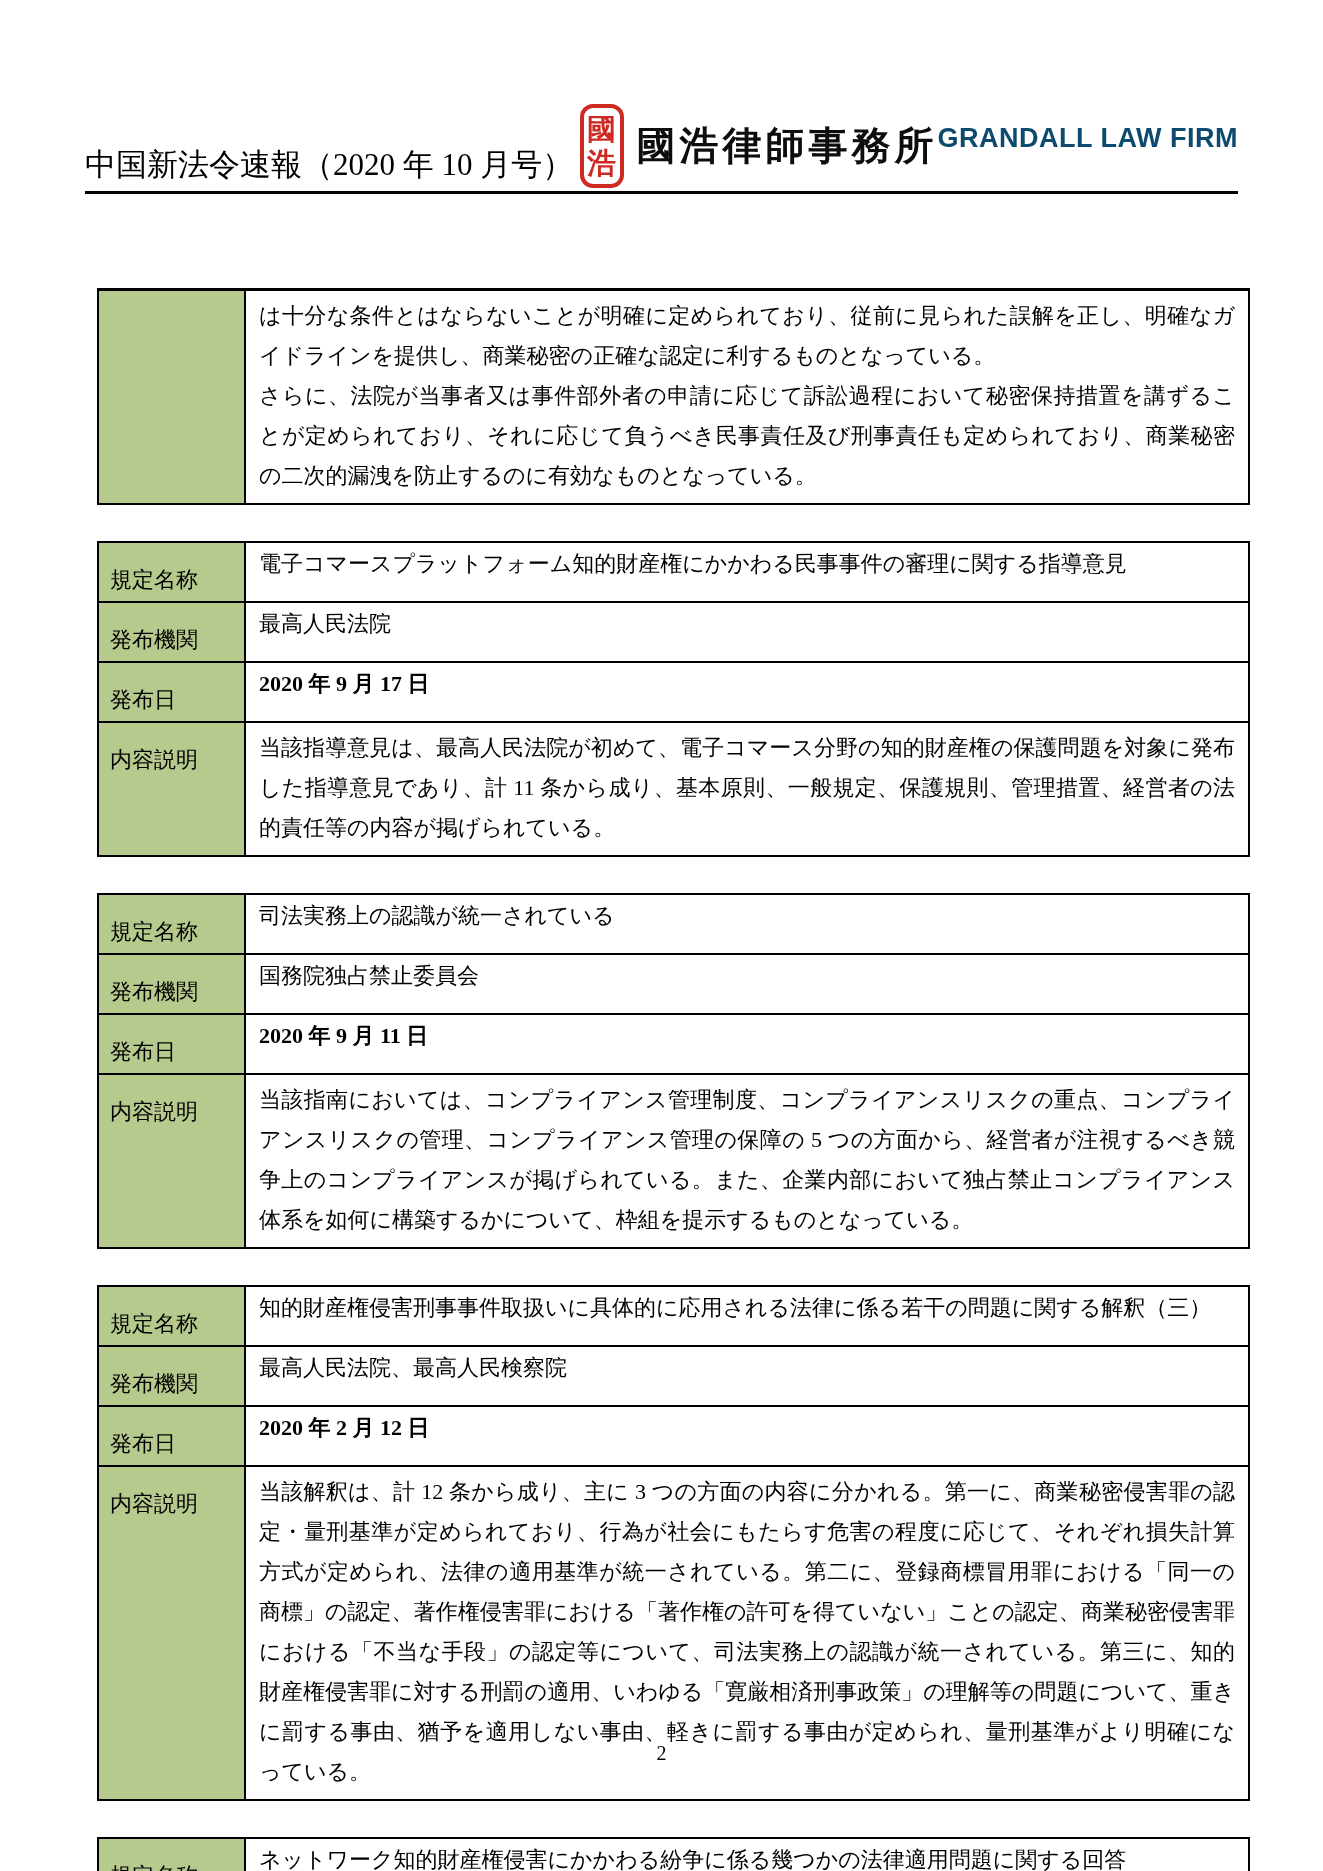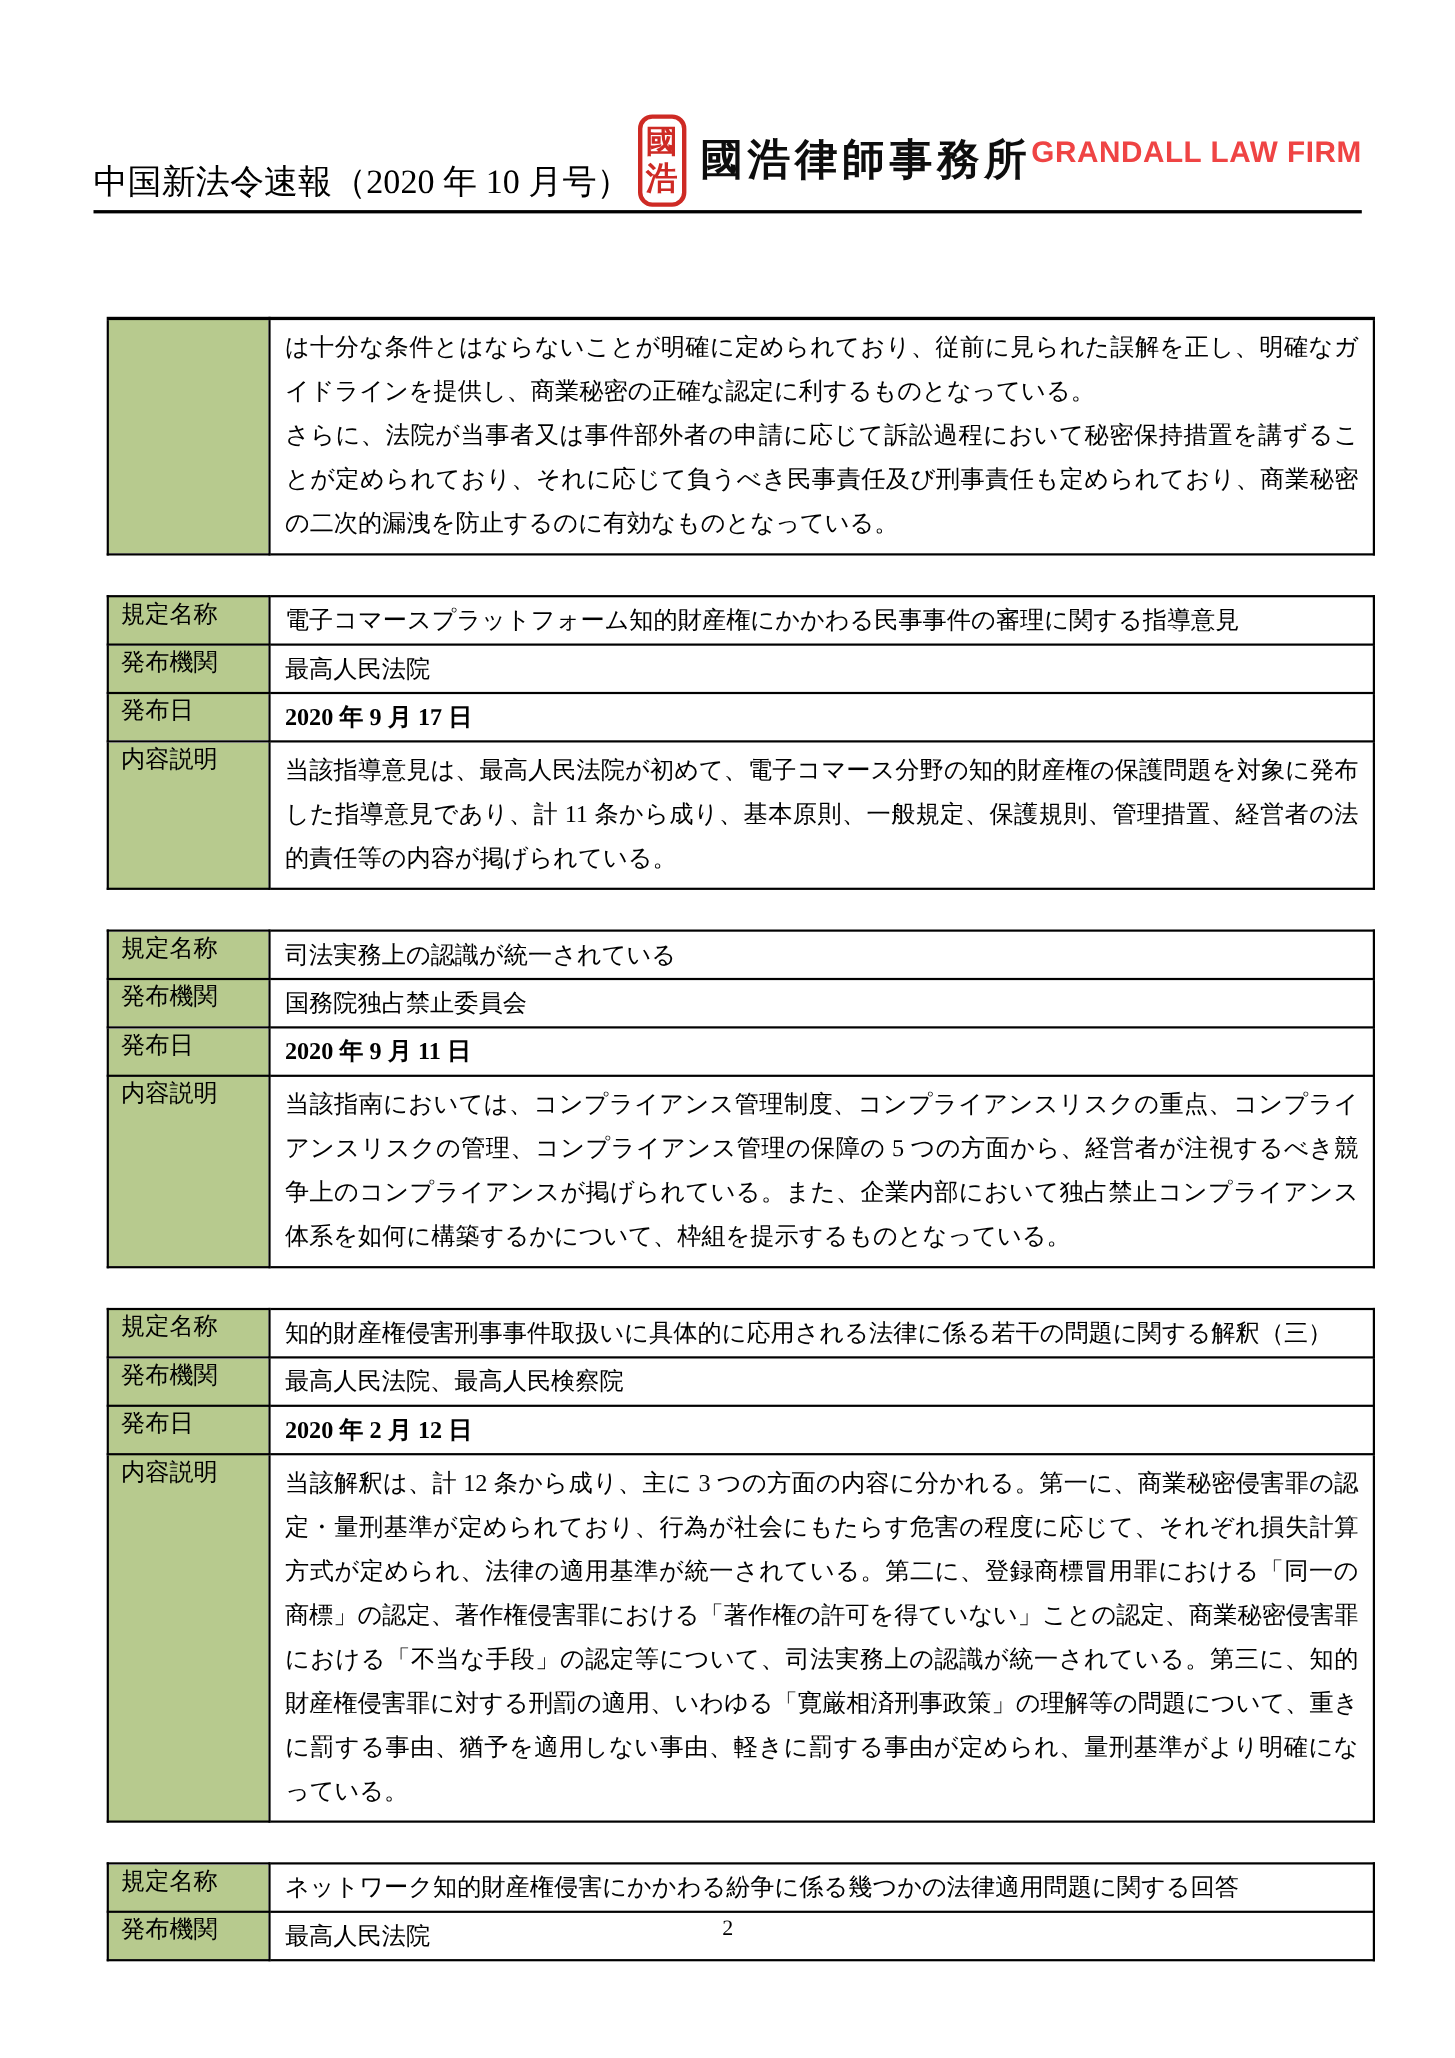--- a/index.html
+++ b/index.html
@@ -39,21 +39,21 @@
     font-weight:bold; font-size:29px; line-height:34px;
     box-sizing:border-box;
   }
   .firm-names { display:flex; flex-direction:row; }
   .firm-cjk {
     font-size:39px; font-weight:bold; color:#0d0d0d;
     letter-spacing:4px; line-height:44px; white-space:nowrap;
   }
   .firm-en {
     font-family:"Liberation Sans","DejaVu Sans",sans-serif;
-    font-size:27px; font-weight:bold; color:#ef4444;
+    font-size:27px; font-weight:bold; color:#0c4a6e;
     letter-spacing:0.5px; line-height:29px; white-space:nowrap;
   }
   
   .content { position:absolute; top:288px; left:85px; right:85px; }
   table.law-table {
     width:100%;
     border-collapse:collapse;
     table-layout:fixed;
     margin:0 0 36px 12px;
     border:2px solid #000;
@@ -61,21 +61,21 @@
   table.law-table.cont { border-top:3px solid #000; }
   table.law-table td {
     border:2px solid #000;
     font-size:22px;
     vertical-align:top;
     overflow:hidden;
   }
   td.lbl {
     width:128px;
     background:#b7ca8e;
-    padding:1px 6px 7px 11px;
+    padding:23px 6px 7px 11px;
     line-height:28px;
     white-space:nowrap;
   }
   td.val { padding:7px 13px; line-height:28px; }
   td.val.date { font-weight:bold; }
   td.val.desc { line-height:40px; padding:5px 13px 7px 13px; text-align:justify; }
   td.val.desc p { margin:0; }
   
   .pagenum {
     position:absolute;

